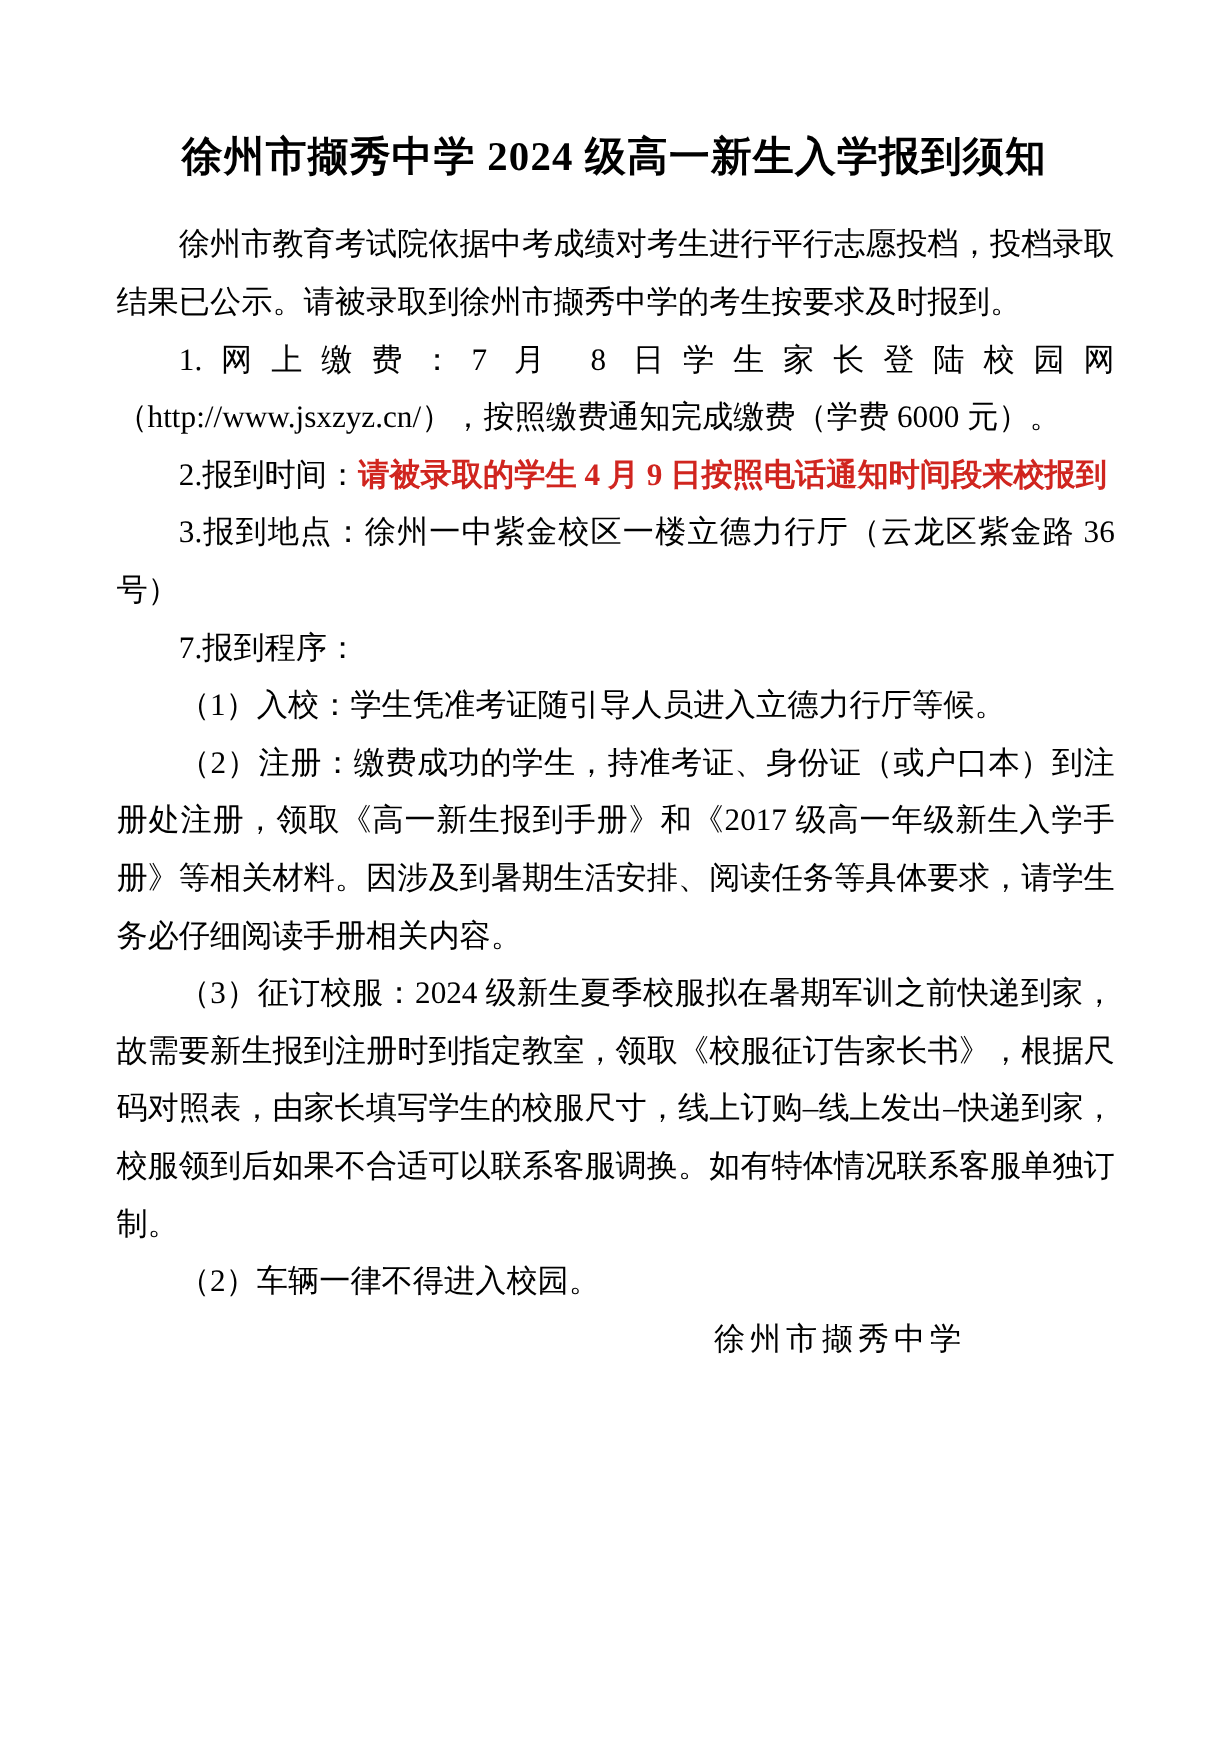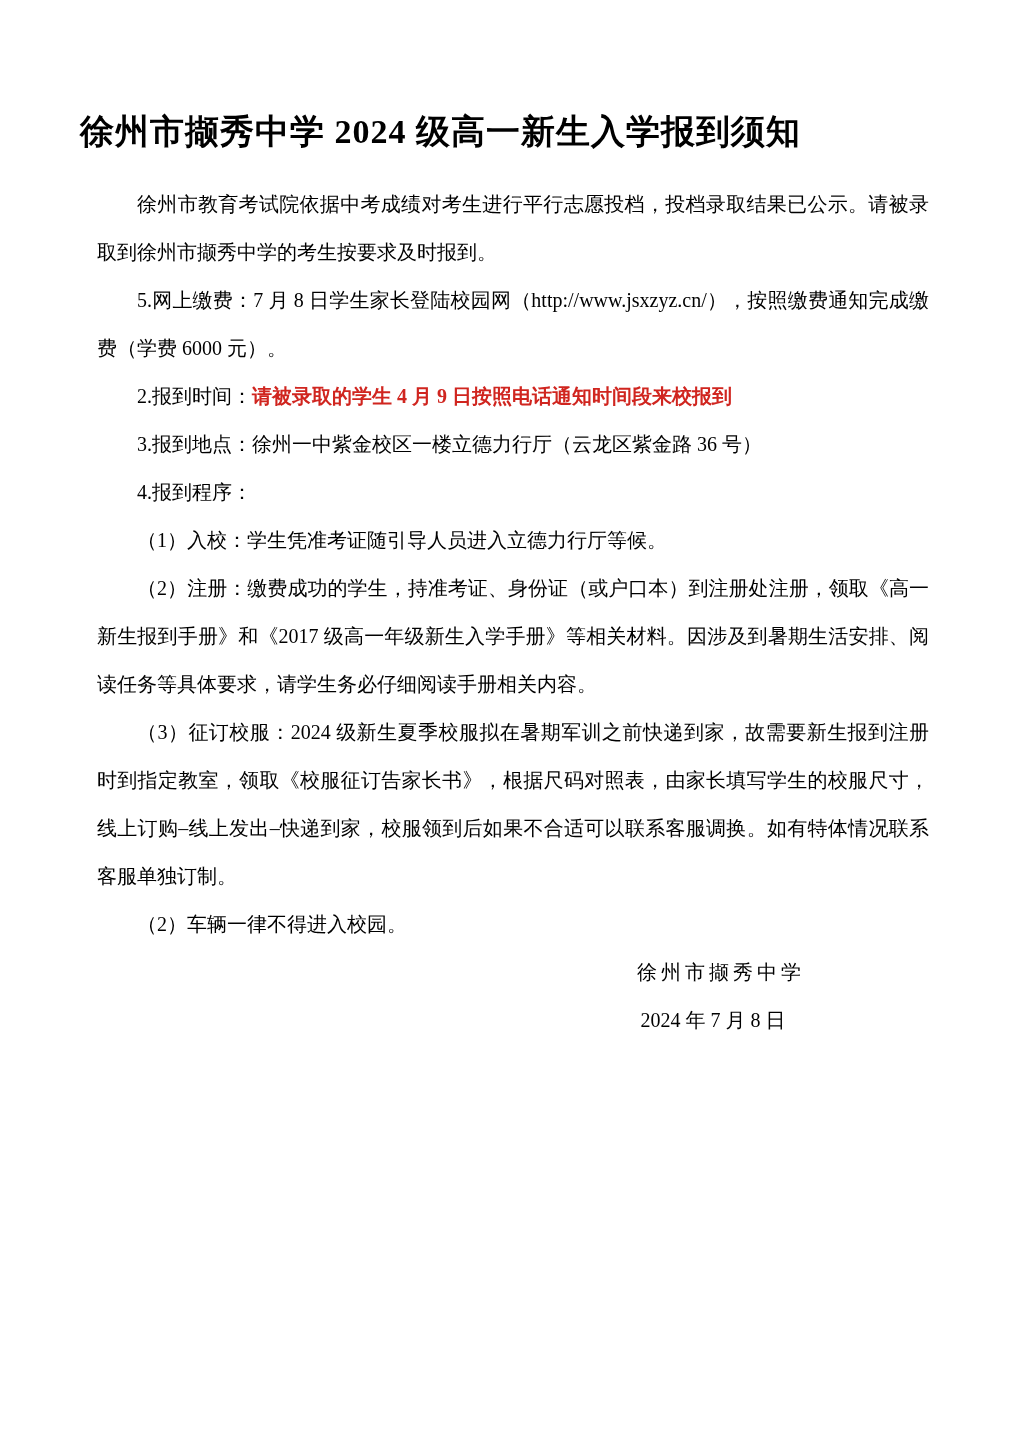--- a/index.html
+++ b/index.html
@@ -15,28 +15,29 @@
     height:1448px;
     margin:0 auto;
     background:var(--page-bg);
     color:var(--text-black);
     font-family:"Liberation Serif","DejaVu Serif",serif;
     overflow:hidden;
   }
   .title{
     margin:0;
     padding:104px 80px 0 80px;
+    text-align:center;
     font-size:34px;
     line-height:56px;
     font-weight:bold;
     letter-spacing:1px;
   }
   .content{
     padding:20px 95px 0 97px;
-    font-size:20px;
+    font-size:26px;
     line-height:48px;
     text-align:justify;
     text-justify:inter-ideograph;
   }
   .para{
     margin:0;
     text-indent:2em;
   }
   .highlight{
     color:var(--accent-red);
@@ -63,38 +64,37 @@
 <body>
 
 <div class="page">
 
   <h1 class="title">徐州市撷秀中学 2024 级高一新生入学报到须知</h1>
 
   <div class="content">
 
     <p class="para">徐州市教育考试院依据中考成绩对考生进行平行志愿投档，投档录取结果已公示。请被录取到徐州市撷秀中学的考生按要求及时报到。</p>
 
-    <p class="para">5.网上缴费：7 月 8 日学生家长登陆校园网（http://www.jsxzyz.cn/），按照缴费通知完成缴费（学费 6000 元）。</p>
+    <p class="para">1.网上缴费：7 月 8 日学生家长登陆校园网（http://www.jsxzyz.cn/），按照缴费通知完成缴费（学费 6000 元）。</p>
 
     <p class="para"><span>2.报到时间：</span><span class="highlight">请被录取的学生 4 月 9 日按照电话通知时间段来校报到</span></p>
 
     <p class="para">3.报到地点：徐州一中紫金校区一楼立德力行厅（云龙区紫金路 36 号）</p>
 
 
-    <p class="para">4.报到程序：</p>
+    <p class="para">7.报到程序：</p>
 
     <p class="para">（1）入校：学生凭准考证随引导人员进入立德力行厅等候。</p>
 
     <p class="para">（2）注册：缴费成功的学生，持准考证、身份证（或户口本）到注册处注册，领取《高一新生报到手册》和《2017 级高一年级新生入学手册》等相关材料。因涉及到暑期生活安排、阅读任务等具体要求，请学生务必仔细阅读手册相关内容。</p>
 
     <p class="para">（3）征订校服：2024 级新生夏季校服拟在暑期军训之前快递到家，故需要新生报到注册时到指定教室，领取《校服征订告家长书》，根据尺码对照表，由家长填写学生的校服尺寸，线上订购–线上发出–快递到家，校服领到后如果不合适可以联系客服调换。如有特体情况联系客服单独订制。</p>
 
 
 
     <p class="para">（2）车辆一律不得进入校园。</p>
 
     <div class="sig">
       <p class="sig-line sig-school">徐州市撷秀中学</p>
-      <p class="sig-line sig-date">2024 年 7 月 8 日</p>
     </div>
 
   </div>
 </div>
 
 </body></html>

